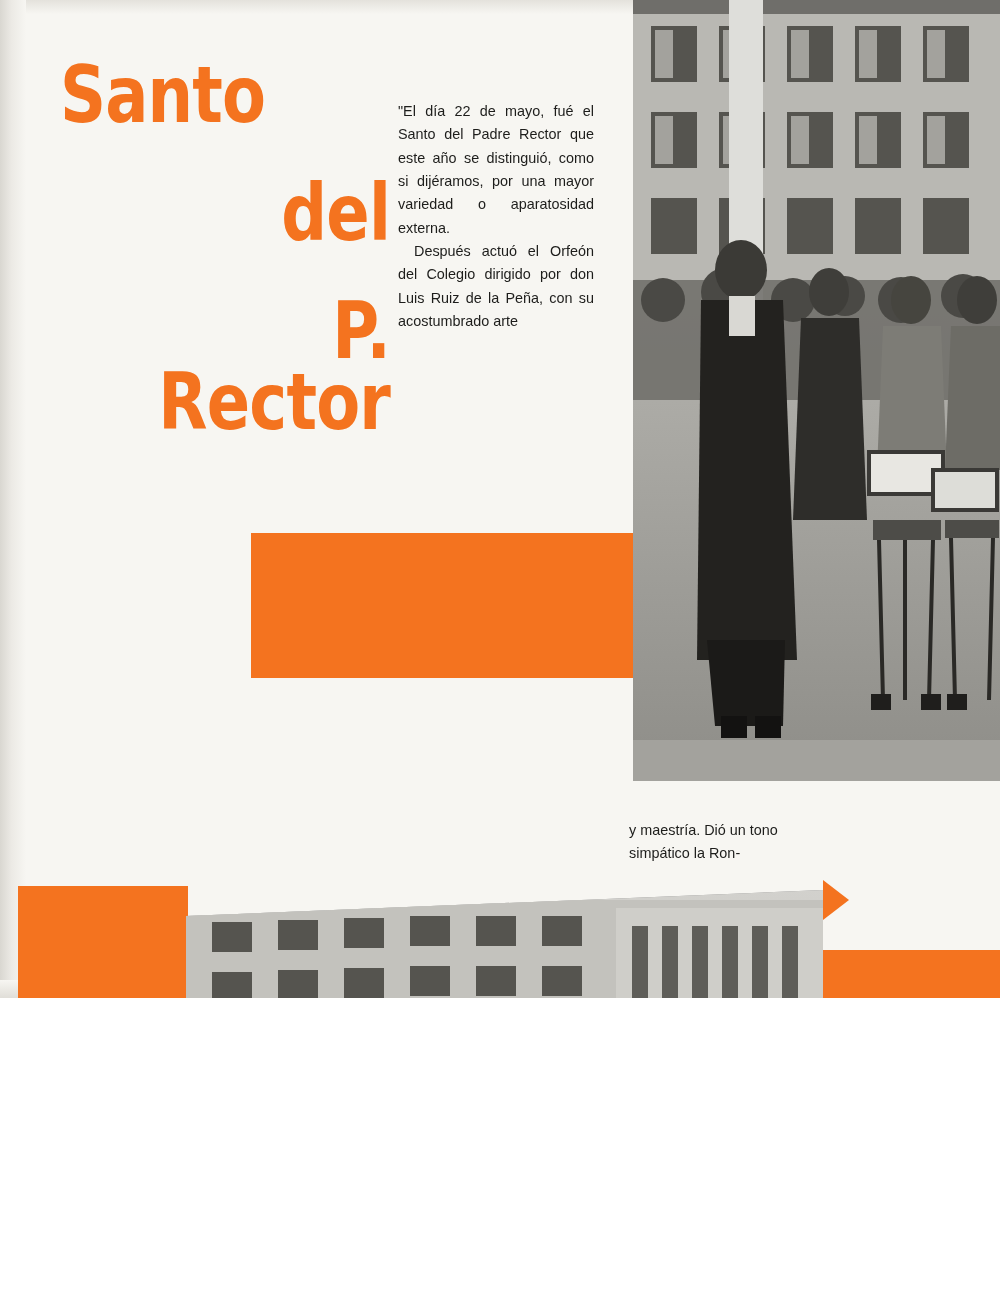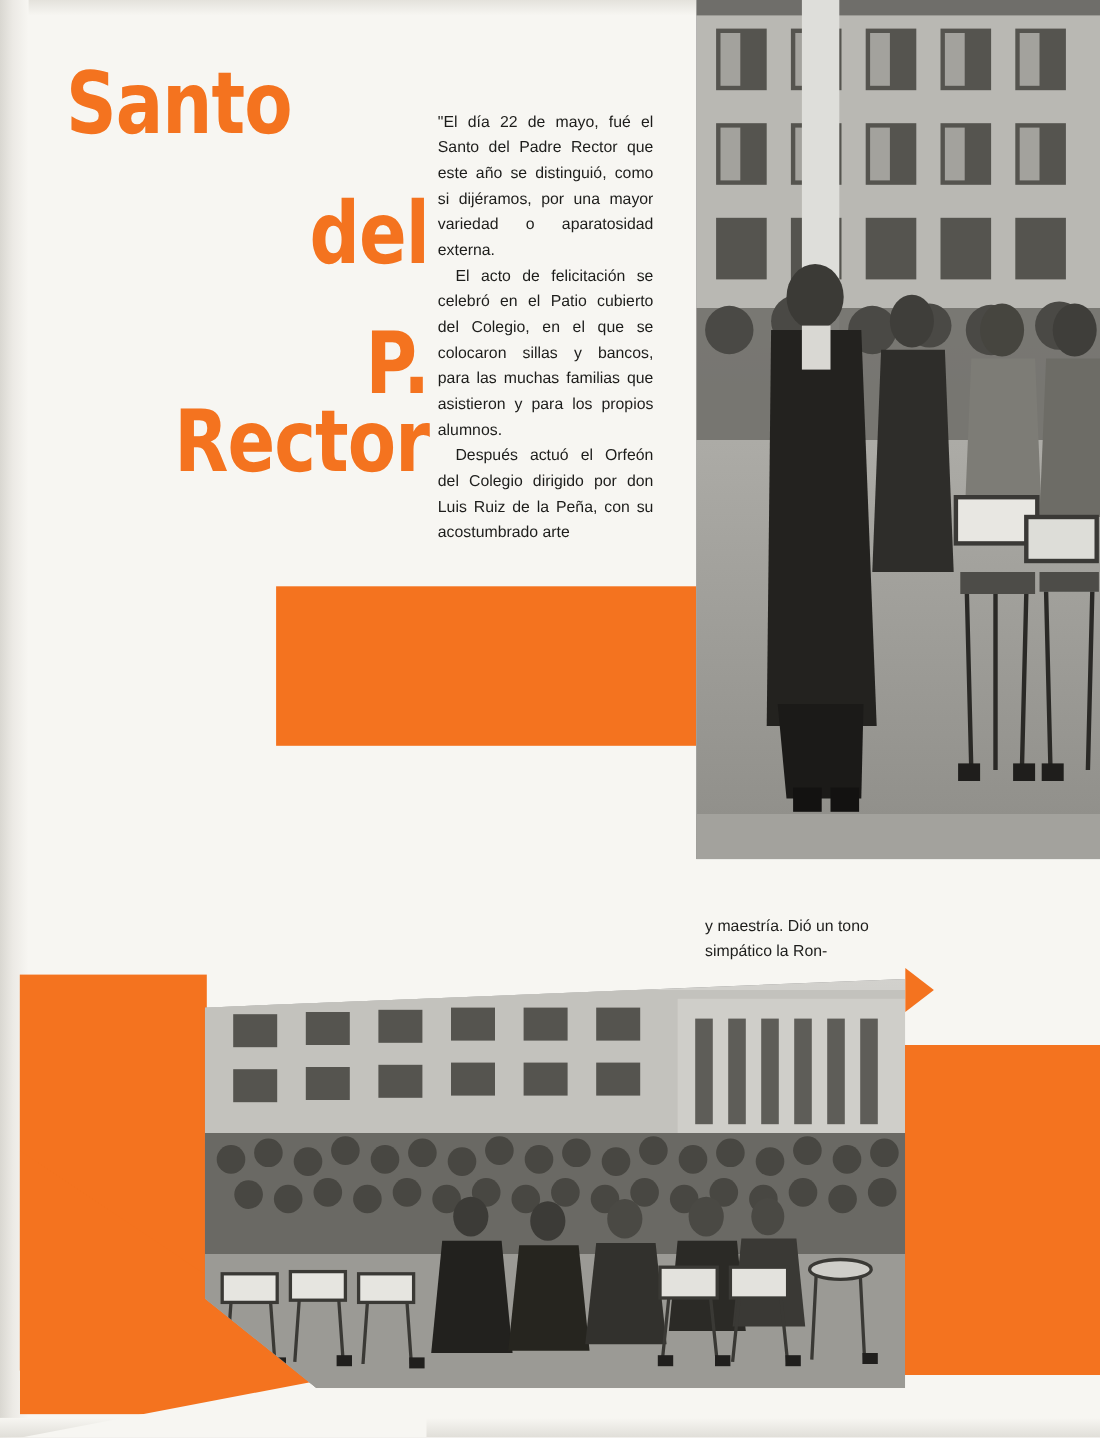--- a/index.html
+++ b/index.html
@@ -6,21 +6,21 @@
     margin: 0;
     padding: 0;
     background: #ffffff;
   }
   body {
     font-family: "Liberation Sans", sans-serif;
   }
   .page {
     position: relative;
     width: 1000px;
-    height: 1307px;
+    height: 998px;
     background: #f7f6f2;
     overflow: hidden;
   }
 
   
   .paper-edge-left {
     position: absolute;
     left: 0; top: 0;
     width: 26px; height: 1307px;
     background: linear-gradient(to right, #d9d7d1 0%, #eceae5 45%, #f7f6f2 100%);
@@ -104,21 +104,21 @@
   .col-cont {
     position: absolute;
     left: 625px;
     top: 815px;
     width: 200px;
     font-size: 14.4px;
     line-height: 1.62;
     color: #1d1d1b;
     text-align: left;
   }
-  .col-cont p { margin: 16px; }
+  .col-cont p { margin: 4px; }
 
   
   .photo1 {
     position: absolute;
     left: 633px;
     top: 0;
     width: 367px;
     height: 781px;
     overflow: hidden;
     background: #8d8d8d;
@@ -205,21 +205,20 @@
   <div class="headline">
     <span class="l1">Santo</span>
     <span class="l2">del</span>
     <span class="l3">P. Rector</span>
   </div>
 
   <div class="orange-block"></div>
 
   <div class="col-main">
     <p class="no-indent">"El día 22 de mayo, fué el Santo del Padre Rector que este año se distinguió, como si dijéramos, por una mayor variedad o aparatosidad externa.</p>
-    <p>El acto de felicitación se celebró en el Patio cubierto del Colegio, en el que se colocaron sillas y bancos, para las muchas familias que asistieron y para los propios alumnos.</p>
     <p>Después actuó el Orfeón del Colegio dirigido por don Luis Ruiz de la Peña, con su acostumbrado arte</p>
   </div>
 
   <div class="col-cont">
     <p>y maestría. Dió un tono simpático la Ron-</p>
   </div>
 
   <div class="photo1">
     <svg class="ph-svg" viewBox="0 0 367 781" preserveAspectRatio="none">
       <defs>

